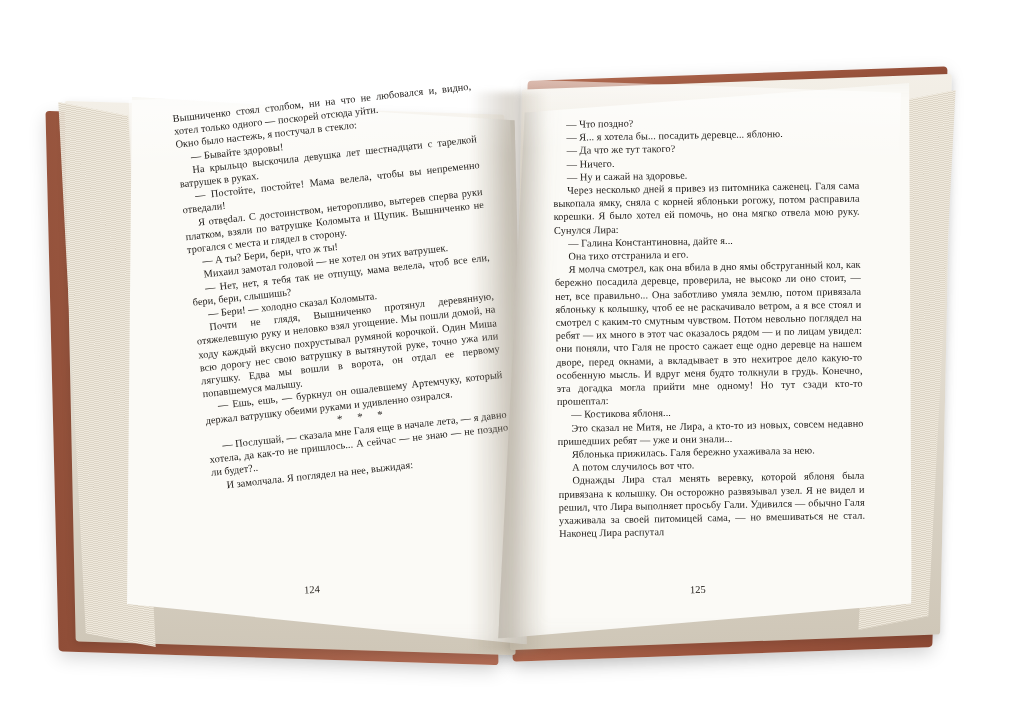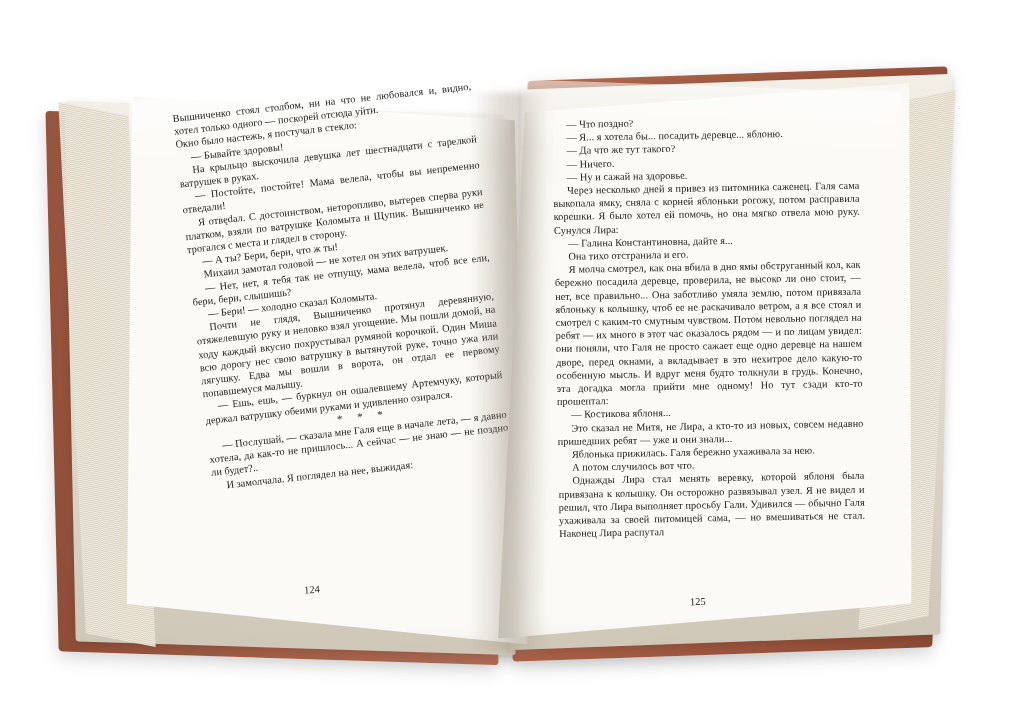--- a/index.html
+++ b/index.html
@@ -164,21 +164,21 @@
     font-size: 10.5px;
     color: #2a2622;
   }
   .folio-left {
     left: 304px;
     top: 584px;
     transform: rotate(-3deg);
   }
   .folio-right {
     left: 690px;
-    top: 596px;
+    top: 584px;
     transform: rotate(-1deg);
   }
 
   
   .sheen {
     position: absolute;
     pointer-events: none;
     background: linear-gradient(180deg, rgba(255,255,255,0.55), rgba(255,255,255,0));
   }
   .sheen-l { left: 130px; top: 92px; width: 380px; height: 70px; transform: rotate(-2.5deg); }

